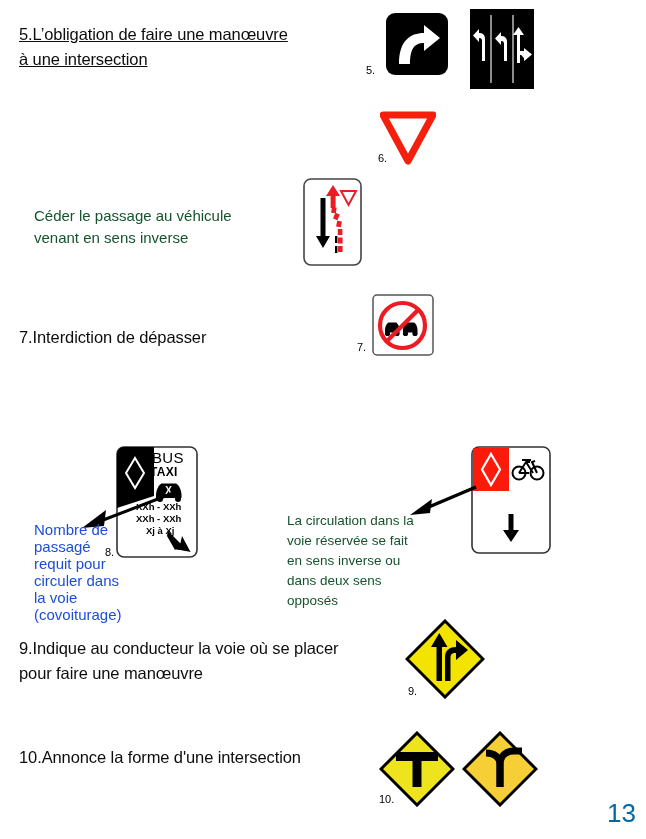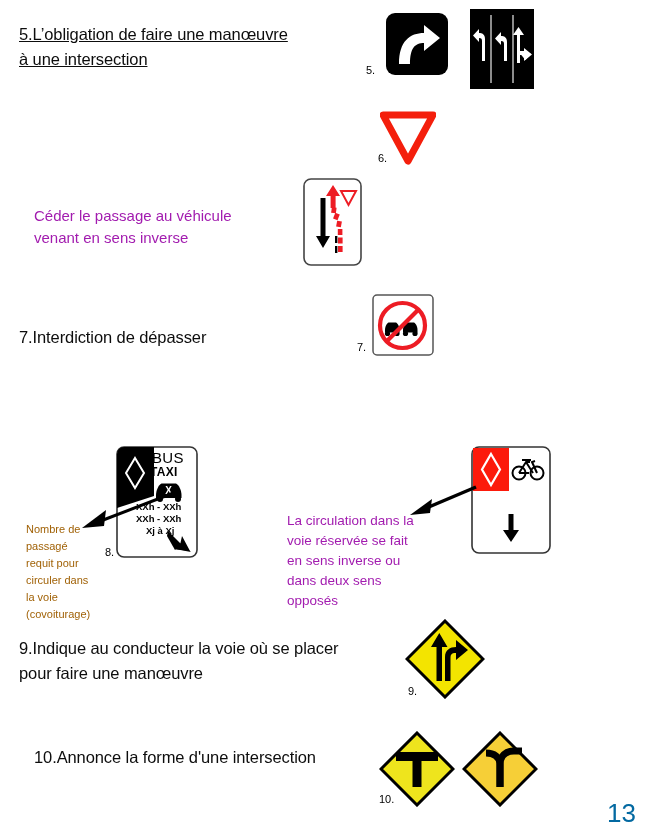--- a/index.html
+++ b/index.html
@@ -17,28 +17,29 @@
   .heading{
     font-size:16.5px;
     line-height:25px;
     color:#0d0d0d;
     white-space:pre-line;
     letter-spacing:-0.1px;
   }
   .subtext{
     font-size:15px;
     line-height:22px;
-    color:#a21caf;
+    color:#14532d;
     white-space:pre-line;
   }
   .callout{
-    font-size:11px;
+    font-size:15px;
     line-height:17px;
-    color:#a16207;
+    color:#1d4ed8;
     white-space:pre-line;
+    margin-left:8px;
   }
   .signnum{
     font-size:11px;
     color:#000;
     font-family:"Liberation Sans", sans-serif;
   }
   .pagenum{
     font-size:26px;
     color:#0369a1;
     font-family:"Liberation Sans", sans-serif;
@@ -238,21 +239,21 @@
   <div class="abs" style="left:405px;top:619px;">
     <svg width="80" height="80" viewBox="0 0 80 80" aria-hidden="true">
       <path d="M40 2 L78 40 L40 78 L2 40 Z" fill="#f3e400" stroke="#000000" stroke-width="3"></path>
 
       <path d="M31.5 62 L31.5 28 L26 28 L34.3 14 L42.5 28 L37 28 L37 62 Z" fill="#000000"></path>
 
       <path d="M40 62 L40 38 C40 31, 45 28, 51 28 L51 21 L63 31 L51 41 L51 34 C46 34 45.5 36 45.5 39 L45.5 62 Z" fill="#000000"></path>
     </svg>
   </div>
 
-  <div class="abs heading" style="left:19px;top:745px;width:400px;margin-left:15px;">10.Annonce la forme d'une intersection</div>
+  <div class="abs heading" style="left:19px;top:745px;width:400px;">10.Annonce la forme d'une intersection</div>
 
   <div class="abs signnum" style="left:379px;top:793px;">10.</div>
 
   <div class="abs" style="left:379px;top:731px;">
     <svg width="76" height="76" viewBox="0 0 76 76" aria-hidden="true">
       <path d="M38 2 L74 38 L38 74 L2 38 Z" fill="#eee41d" stroke="#000000" stroke-width="3"></path>
       <rect x="17" y="21" width="42" height="9" fill="#000000"></rect>
       <rect x="33.5" y="21" width="9" height="35" fill="#000000"></rect>
     </svg>
   </div>

